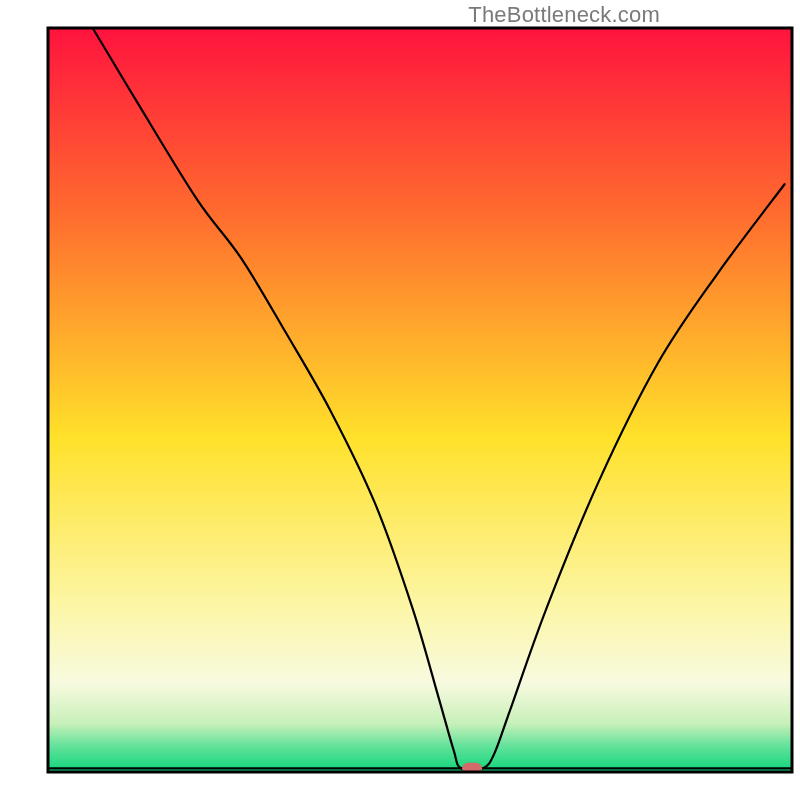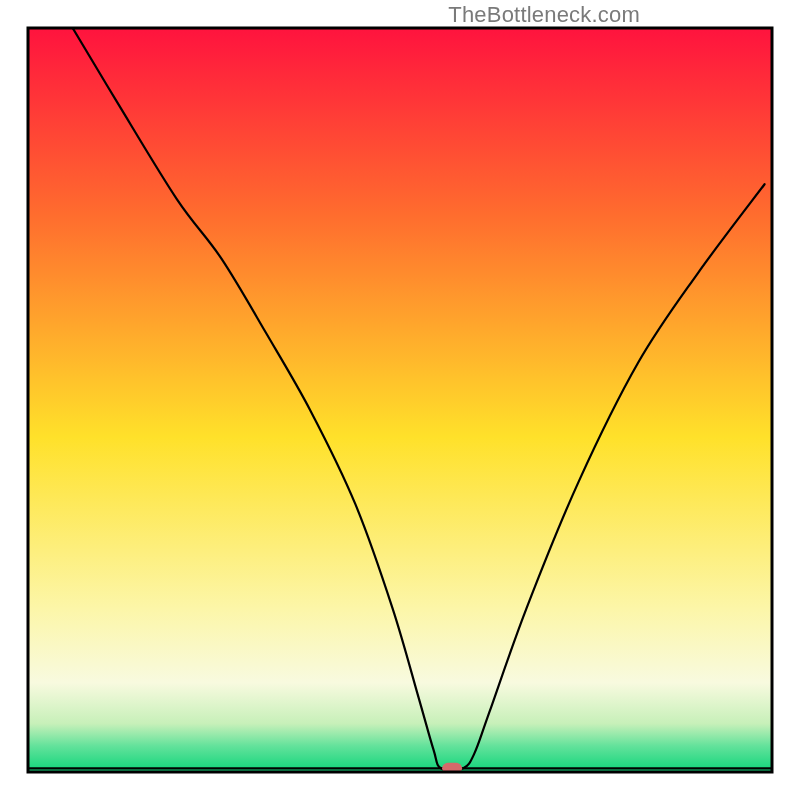--- a/index.html
+++ b/index.html
@@ -7,20 +7,21 @@
     padding: 0;
     width: 800px;
     height: 800px;
     background: #ffffff;
     font-family: Arial, Helvetica, sans-serif;
   }
   .container {
     position: relative;
     width: 648px;
     height: 800px;
+    margin-left: 20px;
   }
   .watermark {
     position: absolute;
     top: 2px;
     right: 8px;
     font-size: 22px;
     font-weight: 500;
     color: #7a7a7a;
     letter-spacing: 0.2px;
   }

